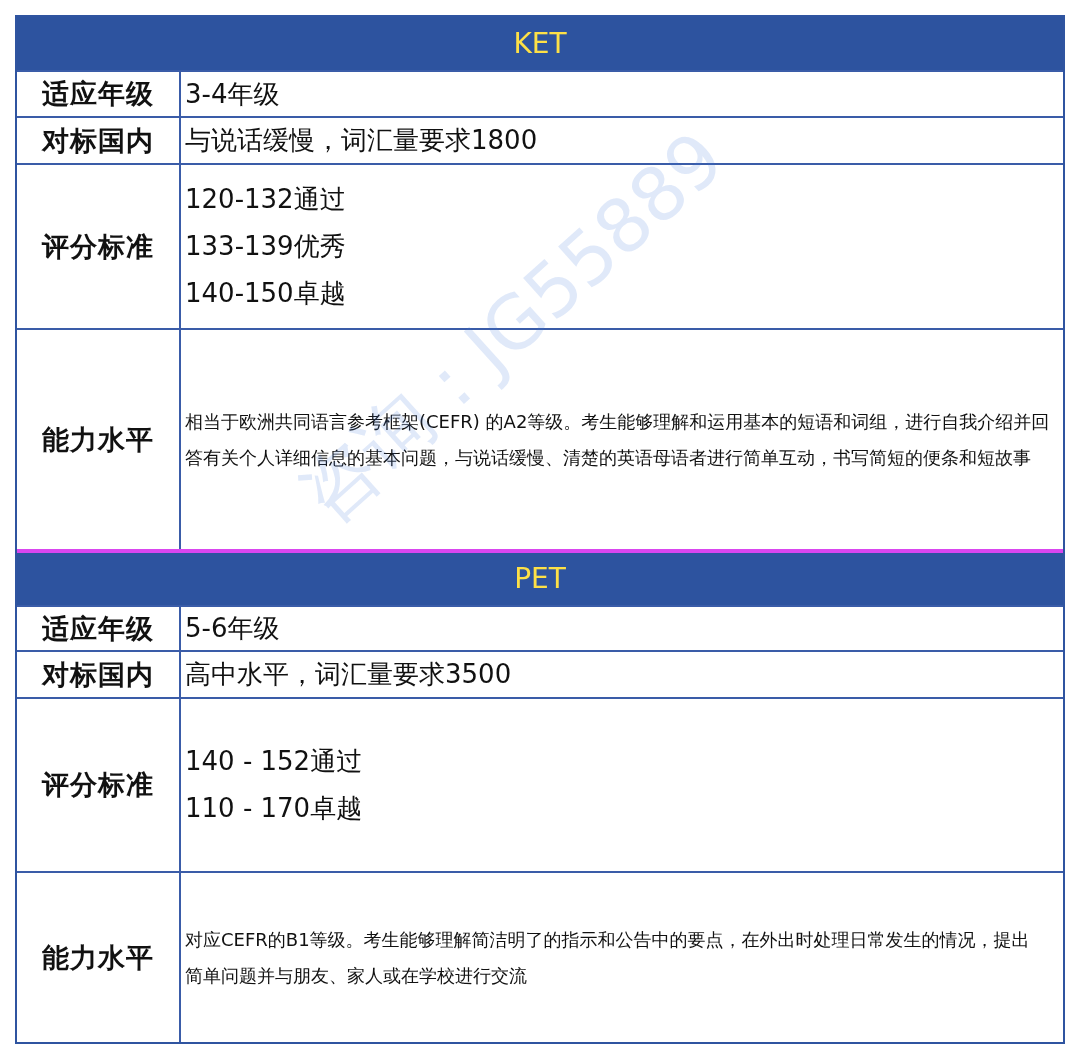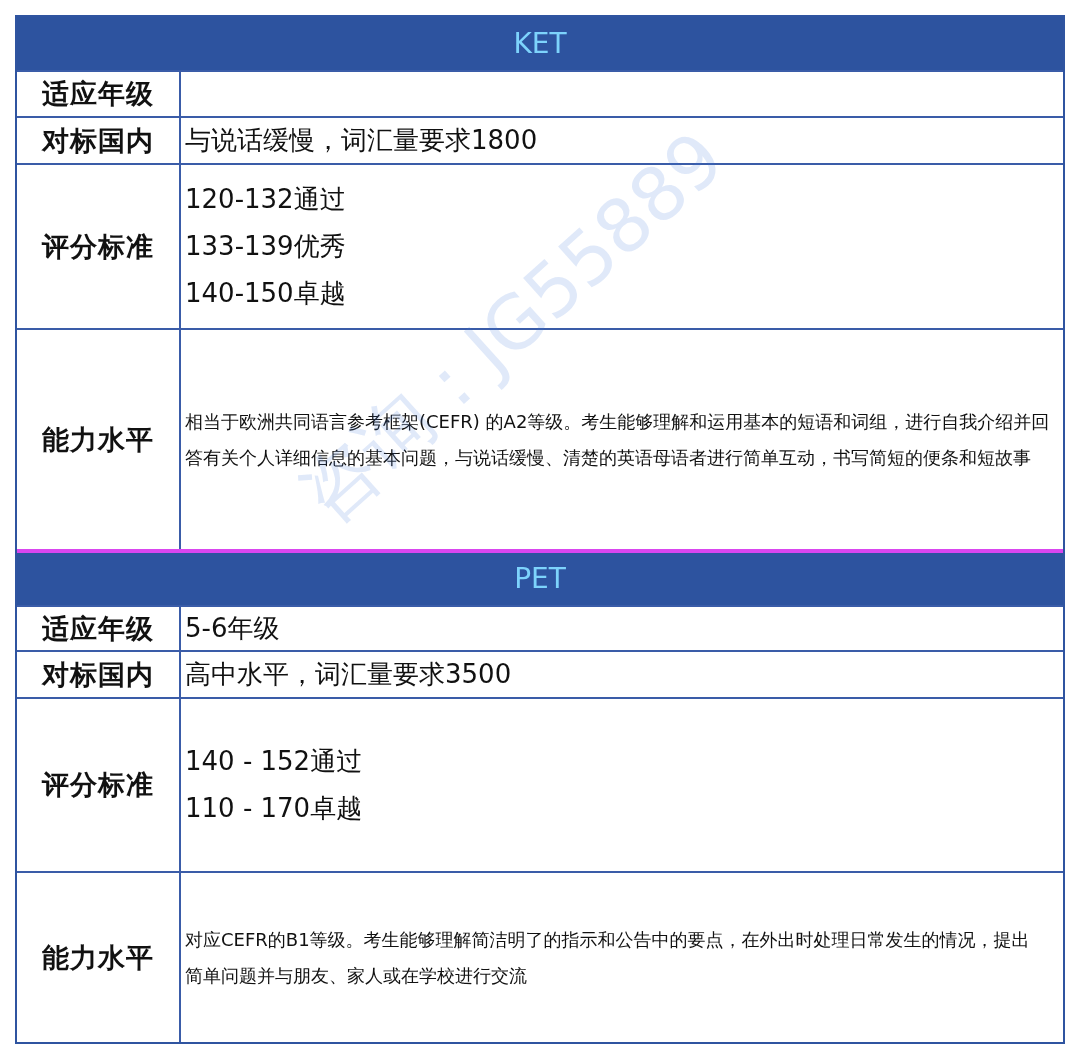--- a/index.html
+++ b/index.html
@@ -1,20 +1,20 @@
 <!DOCTYPE html>
 <html><head>
   <meta charset="utf-8">
   <style>
     html, body { margin: 0; padding: 0; background: #ffffff; }
     body { width: 1080px; height: 1060px; position: relative; overflow: hidden;
            font-family: "DejaVu Sans", "Liberation Sans", sans-serif; color: #111; }
     .tbl { position: absolute; left: 15px; top: 15px; width: 1050px;
            border: 2px solid #2f54a0; box-sizing: border-box; }
-    .hdr { background: #2d539f; color: #7dd3fc; text-align: center;
+    .hdr { background: #2d539f; color: #fde047; text-align: center;
            font-size: 28px; line-height: 1; display: flex; align-items: center; justify-content: center; }
     .row { display: flex; border-top: 2px solid #3a5ca8; box-sizing: border-box; }
     .lbl { width: 164px; flex: 0 0 164px; border-right: 2px solid #3a5ca8;
            display: flex; align-items: center; justify-content: center;
            font-size: 27px; font-weight: bold; letter-spacing: 1px; box-sizing: border-box; text-align: right; }
     .val { flex: 1; padding: 0 4px 0 4px; font-size: 26px; display: flex; flex-direction: column; justify-content: center; box-sizing: border-box; }
     .val .line { line-height: 47px; white-space: nowrap; }
     .para { line-height: 36px; font-size: 18px; padding-right: 6px; }
     .watermark { position: absolute; left: 280px; top: 470px; font-size: 74px; color: rgba(60,120,220,0.16);
                  transform: rotate(-42deg); transform-origin: left top; white-space: nowrap; pointer-events: none; }
@@ -22,20 +22,23 @@
 </head>
 <body>
 
 <div class="tbl">
 
   <div class="hdr" style="height:53px">
     <span>KET</span>
   </div>
   <div class="row" style="height:46px">
     <div class="lbl">适应年级</div>
+    <div class="val">
+        <span class="line">3-4年级</span>
+      </div>
   </div>
   <div class="row" style="height:47px">
     <div class="lbl">对标国内</div>
     <div class="val">
         <span class="line">与说话缓慢，词汇量要求1800</span>
       </div>
   </div>
   <div class="row" style="height:165px">
     <div class="lbl">评分标准</div>
     <div class="val">

